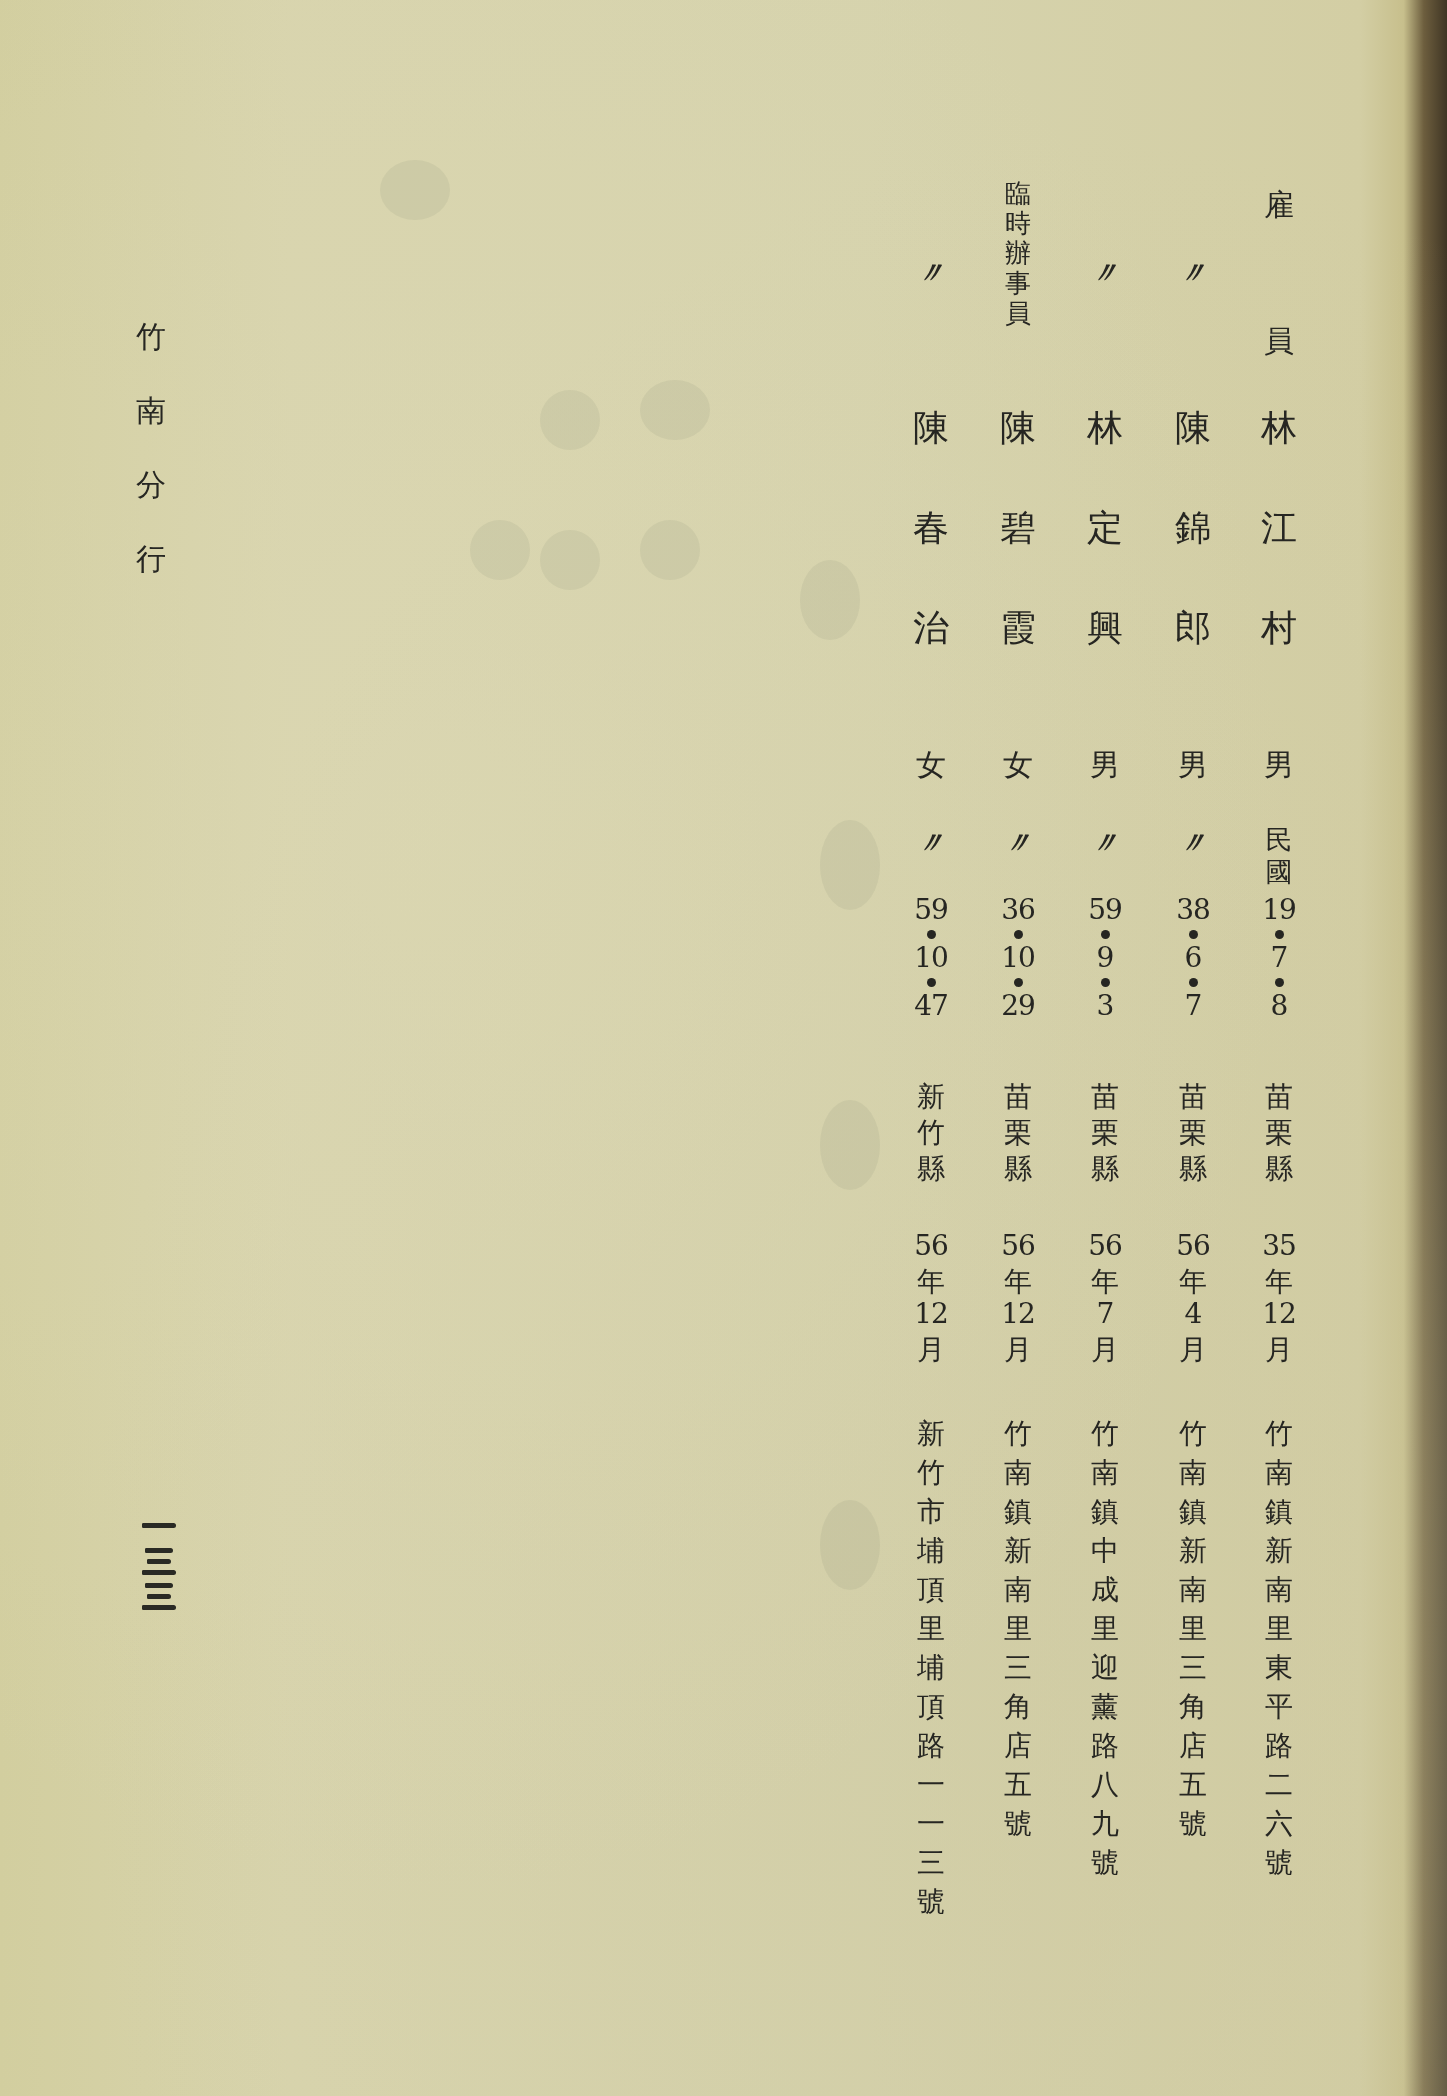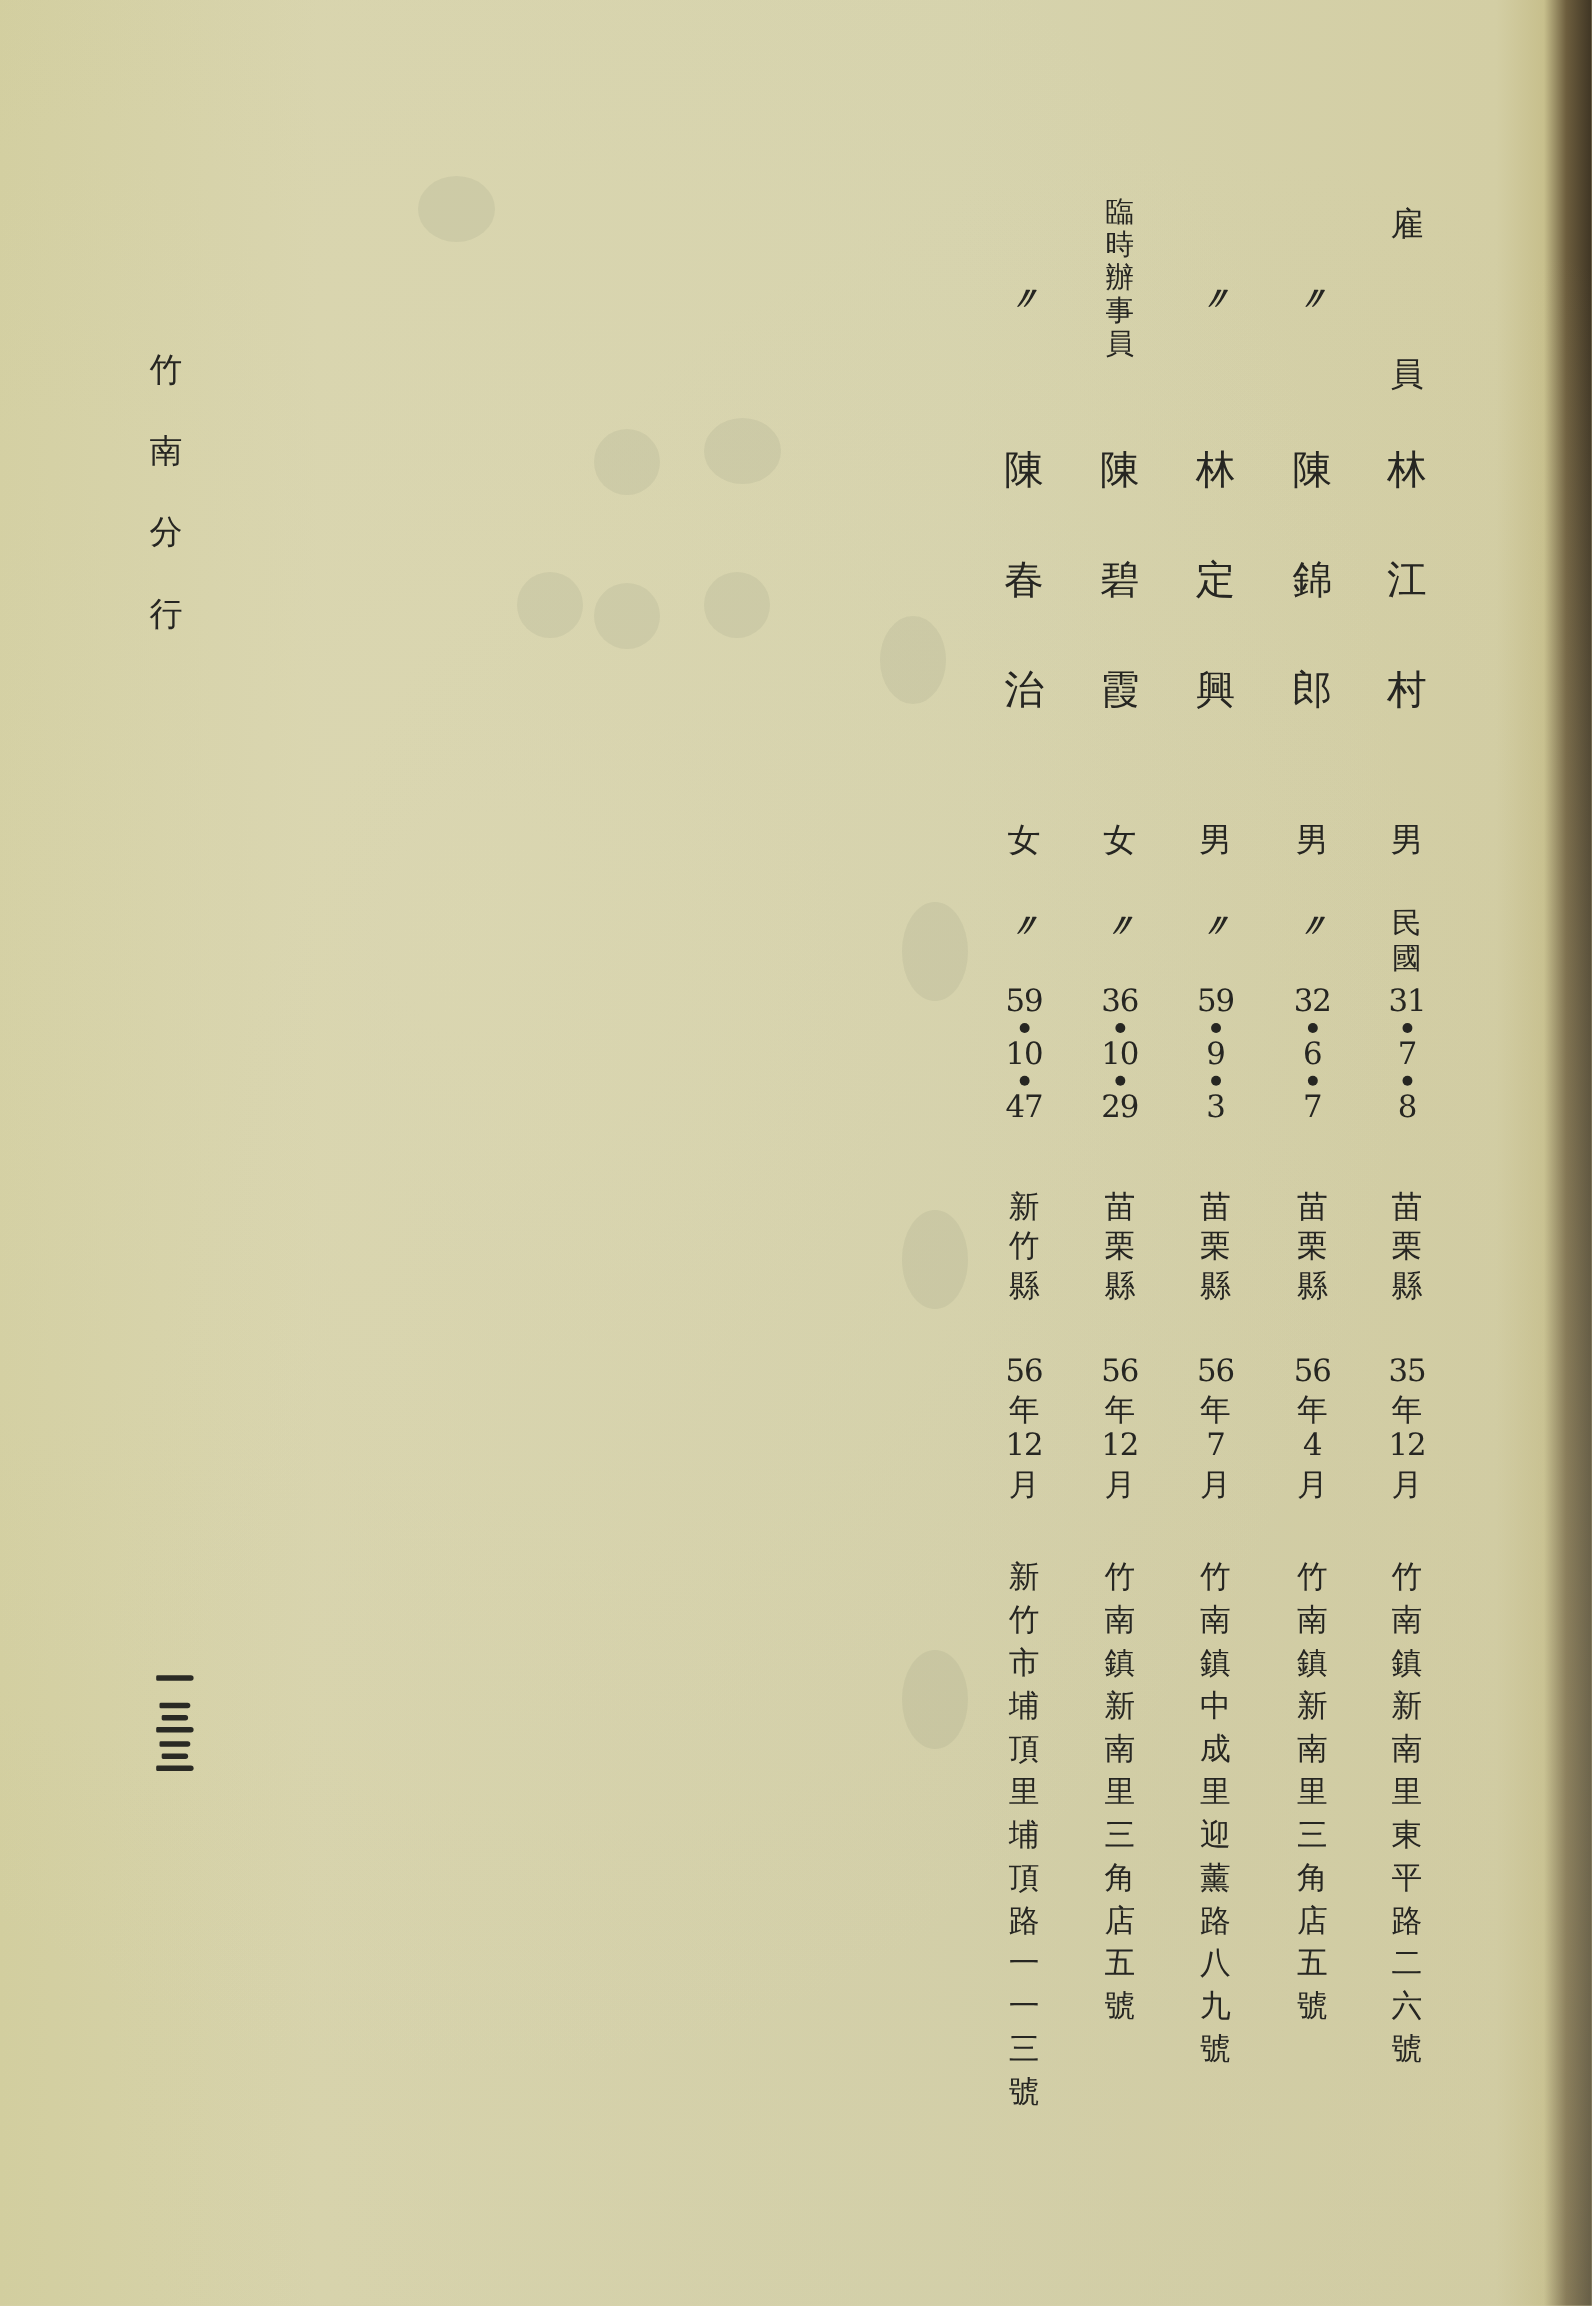--- a/index.html
+++ b/index.html
@@ -158,21 +158,21 @@
     <span class="ch">村</span>
   </div>
   <div class="cell sex-cell" style="top:750px;">
     <span class="ch">男</span>
   </div>
   <div class="cell era-cell" style="top:826px;">
     <span class="ch">民</span>
     <span class="ch">國</span>
   </div>
   <div class="cell" style="top:896px;">
-    <span class="num">31</span>
+    <span class="num">19</span>
     <span class="dot"></span>
     <span class="num">7</span>
     <span class="dot"></span>
     <span class="num">8</span>
   </div>
   <div class="cell place-cell" style="top:1083px;">
     <span class="ch">苗</span>
     <span class="ch">栗</span>
     <span class="ch">縣</span>
   </div>
@@ -207,21 +207,21 @@
     <span class="ch">錦</span>
     <span class="ch">郎</span>
   </div>
   <div class="cell sex-cell" style="top:750px;">
     <span class="ch">男</span>
   </div>
   <div class="cell era-cell" style="top:828px;">
     <span class="ditto">〃</span>
   </div>
   <div class="cell" style="top:896px;">
-    <span class="num">32</span>
+    <span class="num">38</span>
     <span class="dot"></span>
     <span class="num">6</span>
     <span class="dot"></span>
     <span class="num">7</span>
   </div>
   <div class="cell place-cell" style="top:1083px;">
     <span class="ch">苗</span>
     <span class="ch">栗</span>
     <span class="ch">縣</span>
   </div>

